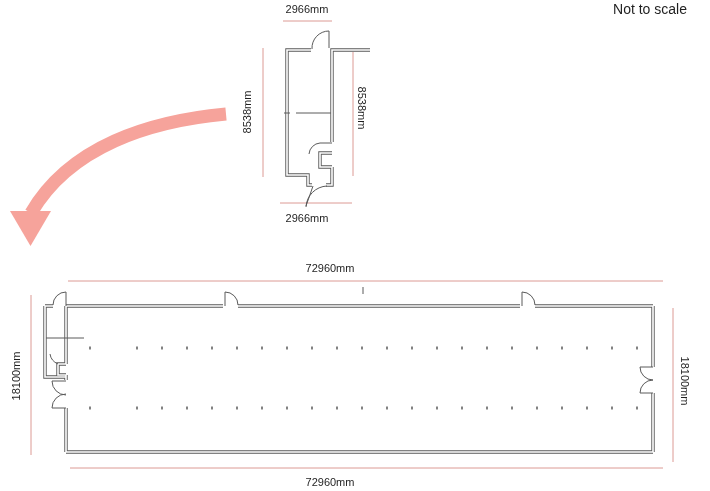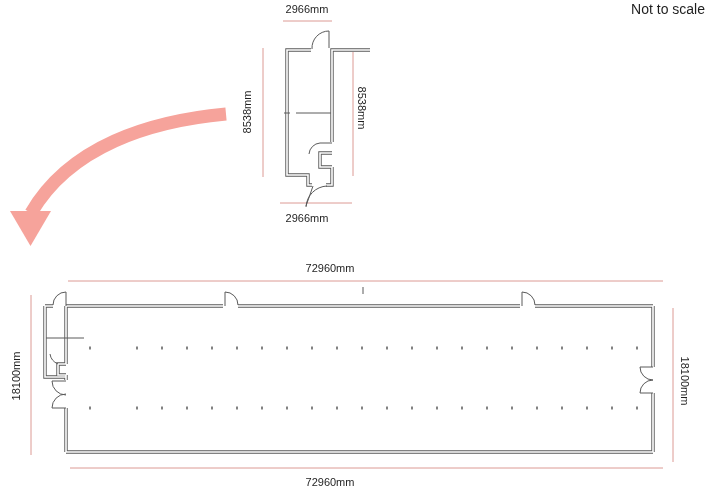--- a/index.html
+++ b/index.html
@@ -10,21 +10,21 @@
   .wall-inner{stroke:#ffffff;stroke-width:1.6;fill:none;stroke-linecap:butt;}
   .thin{stroke:var(--wall,#5a5a5a);stroke-width:1;fill:none;}
   .dim{stroke:var(--dimension-line,#dc9a94);stroke-width:1;fill:none;}
   .arrow-band{stroke:var(--arrow,#f6a39b);stroke-width:13;fill:none;}
   .arrow-head{fill:var(--arrow,#f6a39b);stroke:none;}
   .dim-label{position:absolute;font-size:11px;color:var(--text,#1f1f1f);
              width:80px;height:14px;line-height:14px;text-align:center;white-space:nowrap;}
   .rot-ccw{transform:rotate(-90deg);}
   .rot-cw{transform:rotate(90deg);}
   .note{position:absolute;left:595px;top:1px;width:110px;font-size:14px;
-        color:var(--text,#1f1f1f);text-align:right;white-space:nowrap;}
+        color:var(--text,#1f1f1f);text-align:center;white-space:nowrap;}
 </style>
 </head>
 <body>
 
 <div id="page">
 
   <svg width="710" height="491" viewBox="0 0 710 491">
 
     <g>
       <path class="arrow-band" d="M226 114 C 150 121, 70 146, 31 213"></path>

